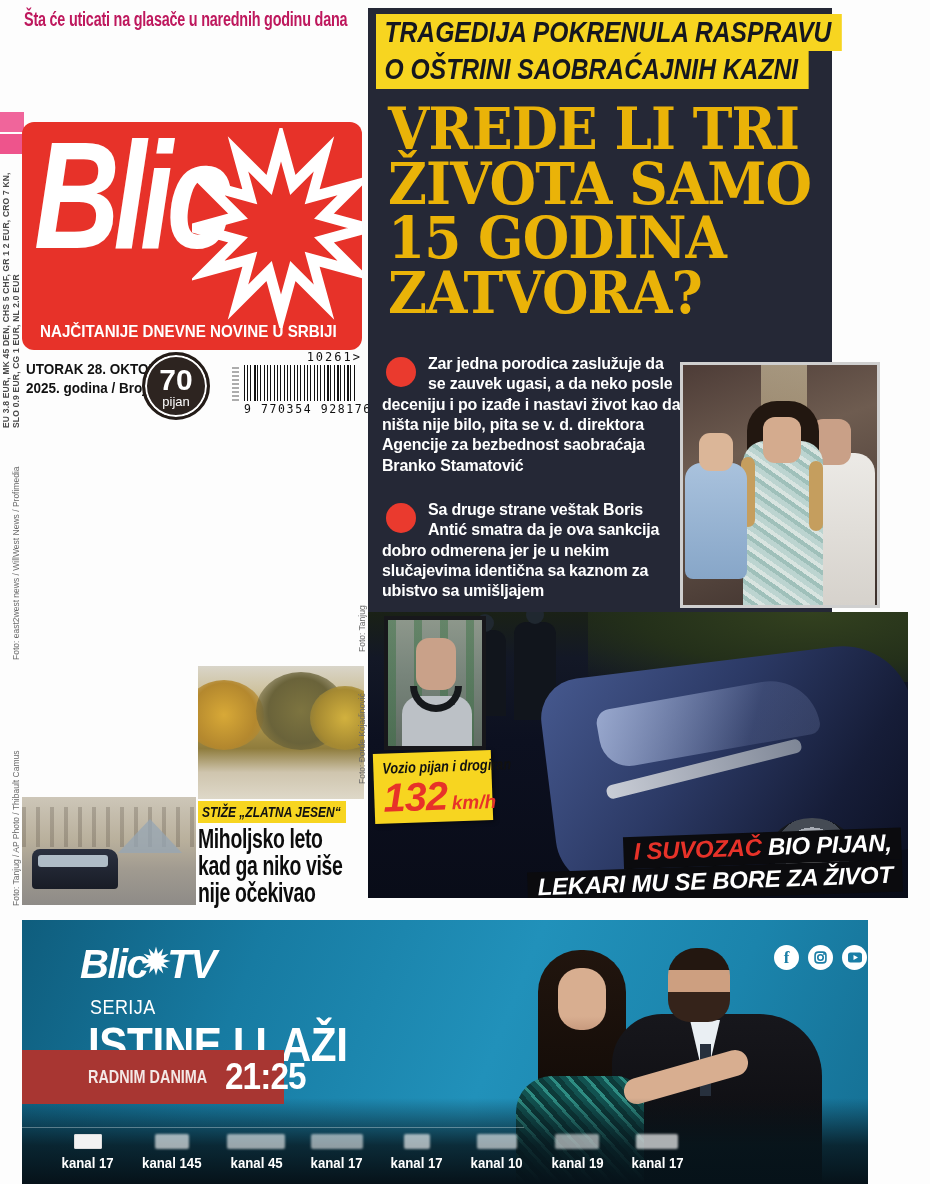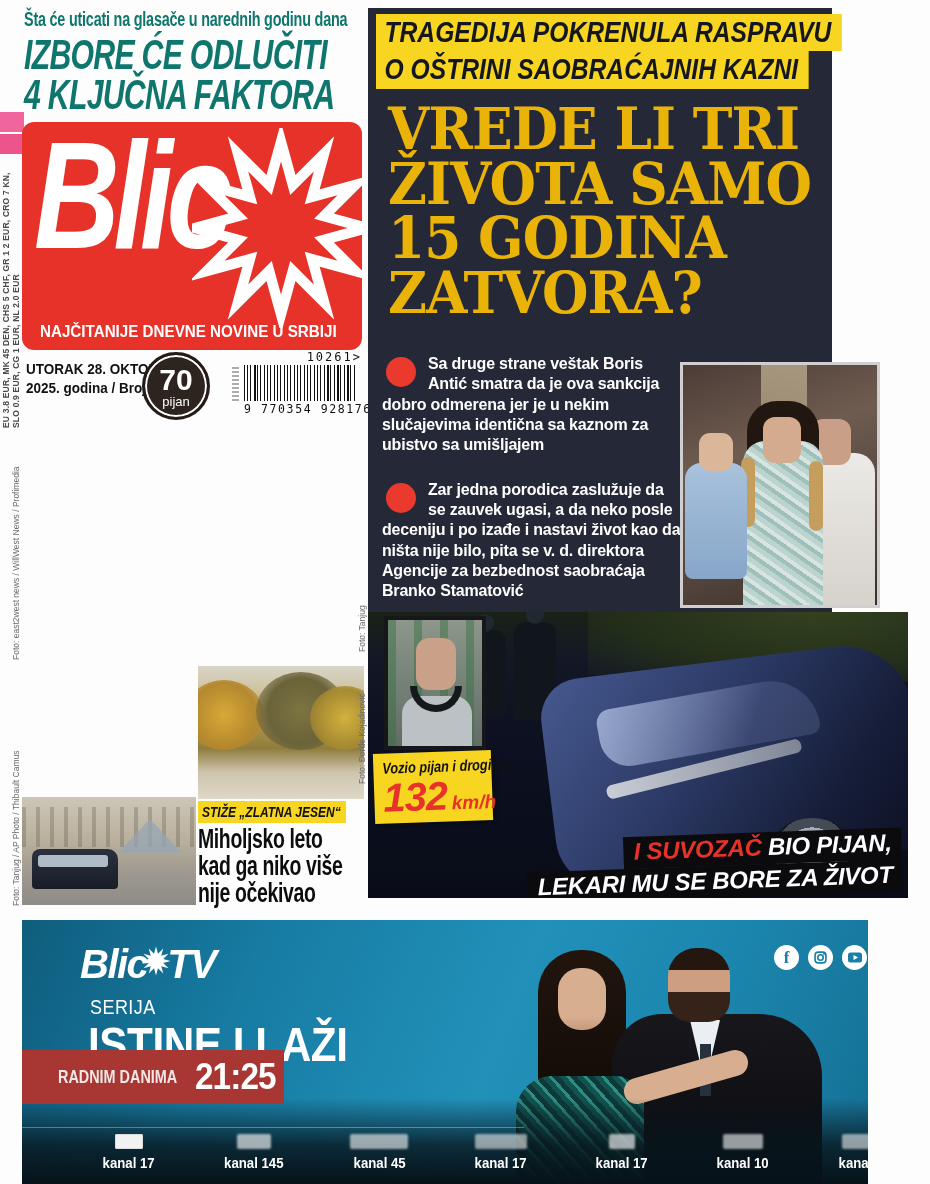--- a/index.html
+++ b/index.html
@@ -8,21 +8,21 @@
 
   
   .pink-sq { position:absolute; left:0; width:24px; height:20px; }
   .spine-prices { position:absolute; left:1px; top:158px; height:270px;
     writing-mode:vertical-rl; transform:rotate(180deg);
     font-size:8.5px; font-weight:bold; color:#4a4a4a; letter-spacing:.2px; }
   .vcredit { position:absolute; writing-mode:vertical-rl; transform:rotate(180deg);
     font-size:8.5px; color:#6a6a6a; white-space:nowrap; }
 
   
-  .top-story { position:absolute; left:24px; top:8px; width:345px; color:#0f766e; }
+  .top-story { position:absolute; left:24px; top:8px; width:345px; color:#be185d; }
   .ts-kicker { display:inline-block; font-size:20px; font-weight:bold; letter-spacing:-.3px;
     transform:scaleX(.72); transform-origin:0 50%; white-space:nowrap; }
   .ts-head { font-size:42px; font-weight:bold; font-style:italic; letter-spacing:-1px;
     line-height:.96; margin-top:4px; }
   .ts-head span { display:block; transform:scaleX(.72); transform-origin:0 0; white-space:nowrap; }
 
   
   .masthead { position:absolute; left:22px; top:122px; width:340px; height:228px;
     background:#e73229; border-radius:12px; overflow:hidden; }
   .blic-star { position:absolute; right:-8px; top:6px; width:178px; height:200px; }
@@ -192,21 +192,21 @@
   .tv-shade { position:absolute; left:0; bottom:0; width:100%; height:86px;
     background:linear-gradient(180deg, rgba(7,22,29,0) 0%, rgba(7,22,29,.82) 55%, #061219 100%); }
   .tvlogo { position:absolute; left:58px; top:22px; display:flex; align-items:center;
     color:#fff; font-weight:bold; font-style:italic; font-size:40px; letter-spacing:-1.5px; }
   .tvlogo .star { width:30px; height:30px; margin:0 -4px 8px -6px; }
   .tv-serija { position:absolute; left:68px; top:76px; color:#fff; font-size:20px;
     letter-spacing:.5px; transform:scaleX(.9); transform-origin:0 0; }
   .tv-title { position:absolute; left:66px; top:97px; color:#fff; font-weight:bold; font-size:48px;
     letter-spacing:-.5px; transform:scaleX(.88); transform-origin:0 0; white-space:nowrap; }
   .tv-red { position:absolute; left:0; top:130px; width:262px; height:54px; background:#a83632;
-    display:flex; align-items:center; padding-left:36px; }
+    display:flex; align-items:center; padding-left:66px; }
   .tv-red-label { color:#f4e8e6; font-weight:bold; font-size:18px; transform:scaleX(.8);
     transform-origin:0 50%; white-space:nowrap; margin-right:-12px; }
   .tv-red-time { color:#fff; font-weight:bold; font-size:37px; letter-spacing:-1px;
     transform:scaleX(.9); transform-origin:0 50%; }
   .social { position:absolute; left:752px; top:25px; display:flex; gap:9px; }
   .soc { width:25px; height:25px; border-radius:50%; background:#fff; display:flex;
     align-items:center; justify-content:center; }
   .soc svg { display:block; }
   .soc-f { color:#1a7ea6; font-family:"Liberation Serif", serif; font-weight:bold; font-size:17px; }
 
@@ -227,21 +227,21 @@
   .c-man-head { position:absolute; left:196px; top:0px; width:62px; height:74px;
     background:linear-gradient(180deg,#231710 0 30%, #cd9f80 30% 60%, #35231a 60% 100%);
     border-radius:28px 28px 22px 22px; }
   .c-wom-arm { position:absolute; left:150px; top:116px; width:128px; height:26px;
     background:#d8ae90; border-radius:14px; transform:rotate(-16deg); }
 
   
   .chan-rule { position:absolute; left:0; bottom:56px; width:502px; height:1px;
     background:rgba(255,255,255,.32); }
   .channels { position:absolute; left:36px; bottom:13px; display:flex; gap:21px; }
-  .chan { text-align:center;margin-left:41px; }
+  .chan { text-align:center; }
   .chan-logo { height:22px; display:flex; align-items:flex-end; justify-content:center; margin-bottom:5px; }
   .chan-logo i { display:block; height:15px; background:rgba(255,255,255,.78); border-radius:2px;
     filter:blur(1.1px); }
   .chan:nth-child(1) .chan-logo i { width:28px; filter:none; background:#f2f2f2; box-shadow:0 0 0 1px #ddd inset; }
   .chan:nth-child(2) .chan-logo i { width:34px; opacity:.8; }
   .chan:nth-child(3) .chan-logo i { width:58px; opacity:.75; }
   .chan:nth-child(4) .chan-logo i { width:52px; opacity:.7; }
   .chan:nth-child(5) .chan-logo i { width:26px; opacity:.8; }
   .chan:nth-child(6) .chan-logo i { width:40px; opacity:.75; }
   .chan:nth-child(7) .chan-logo i { width:44px; opacity:.7; }
@@ -253,24 +253,20 @@
 <body>
 
 <div class="page">
 
   <div class="pink-sq" style="top:112px;background:#f0659b;"></div>
   <div class="pink-sq" style="top:134px;background:#ee548c;"></div>
   <div class="spine-prices">EU 3.8 EUR, MK 45 DEN, CHS 5 CHF, GR 1 2 EUR, CRO 7 KN, SLO 0.9 EUR, CG 1 EUR, NL 2.0 EUR</div>
 
   <div class="top-story">
     <span class="ts-kicker">Šta će uticati na glasače u narednih godinu dana</span>
-    <div class="ts-head">
-      <span>IZBORE ĆE ODLUČITI</span>
-      <span>4 KLJUČNA FAKTORA</span>
-    </div>
   </div>
 
   <div class="masthead">
     <svg class="blic-star" viewBox="0 0 120 120">
       <polygon points="118,60 89,68 110,89 81,81 89,110 68,89 60,118 52,89 31,110 39,81 10,89 31,68 2,60 31,52 10,31 39,39 31,10 52,31 60,2 68,31 89,10 81,39 110,31 89,52" fill="#e73229" stroke="#ffffff" stroke-width="7" stroke-linejoin="miter"></polygon>
     </svg>
     <div class="blic-text">Blic</div>
     <div class="mast-tagline">NAJČITANIJE DNEVNE NOVINE U SRBIJI</div>
   </div>
 
@@ -321,24 +317,24 @@
       <span class="yk-line">O OŠTRINI SAOBRAĆAJNIH KAZNI</span>
     </div>
     <div class="main-headline">
       <span>VREDE LI TRI</span>
       <span>ŽIVOTA SAMO</span>
       <span>15 GODINA</span>
       <span>ZATVORA?</span>
     </div>
     <div class="bullets">
       <div class="bullet">
+        <span class="bullet-dot"></span><span>Zar jedna porodica zaslužuje da se zauvek ugasi, a da neko posle deceniju i po izađe i nastavi život kao da ništa nije bilo, pita se v. d. direktora Agencije za bezbednost saobraćaja Branko Stamatović</span>
+      </div>
+      <div class="bullet">
         <span class="bullet-dot"></span><span>Sa druge strane veštak Boris Antić smatra da je ova sankcija dobro odmerena jer je u nekim slučajevima identična sa kaznom za ubistvo sa umišljajem</span>
-      </div>
-      <div class="bullet">
-        <span class="bullet-dot"></span><span>Zar jedna porodica zaslužuje da se zauvek ugasi, a da neko posle deceniju i po izađe i nastavi život kao da ništa nije bilo, pita se v. d. direktora Agencije za bezbednost saobraćaja Branko Stamatović</span>
       </div>
       <div class="bullet">
         <span class="bullet-dot"></span><span>Novi zakon o bezbednosti u saobraćaju predviđa posebno drastične kazne za vožnju pod dejstvom alkohola</span>
       </div>
     </div>
   </div>
 
   <div class="family-photo">
     <div class="fp-door"></div>
     <div class="fam-man"></div>

